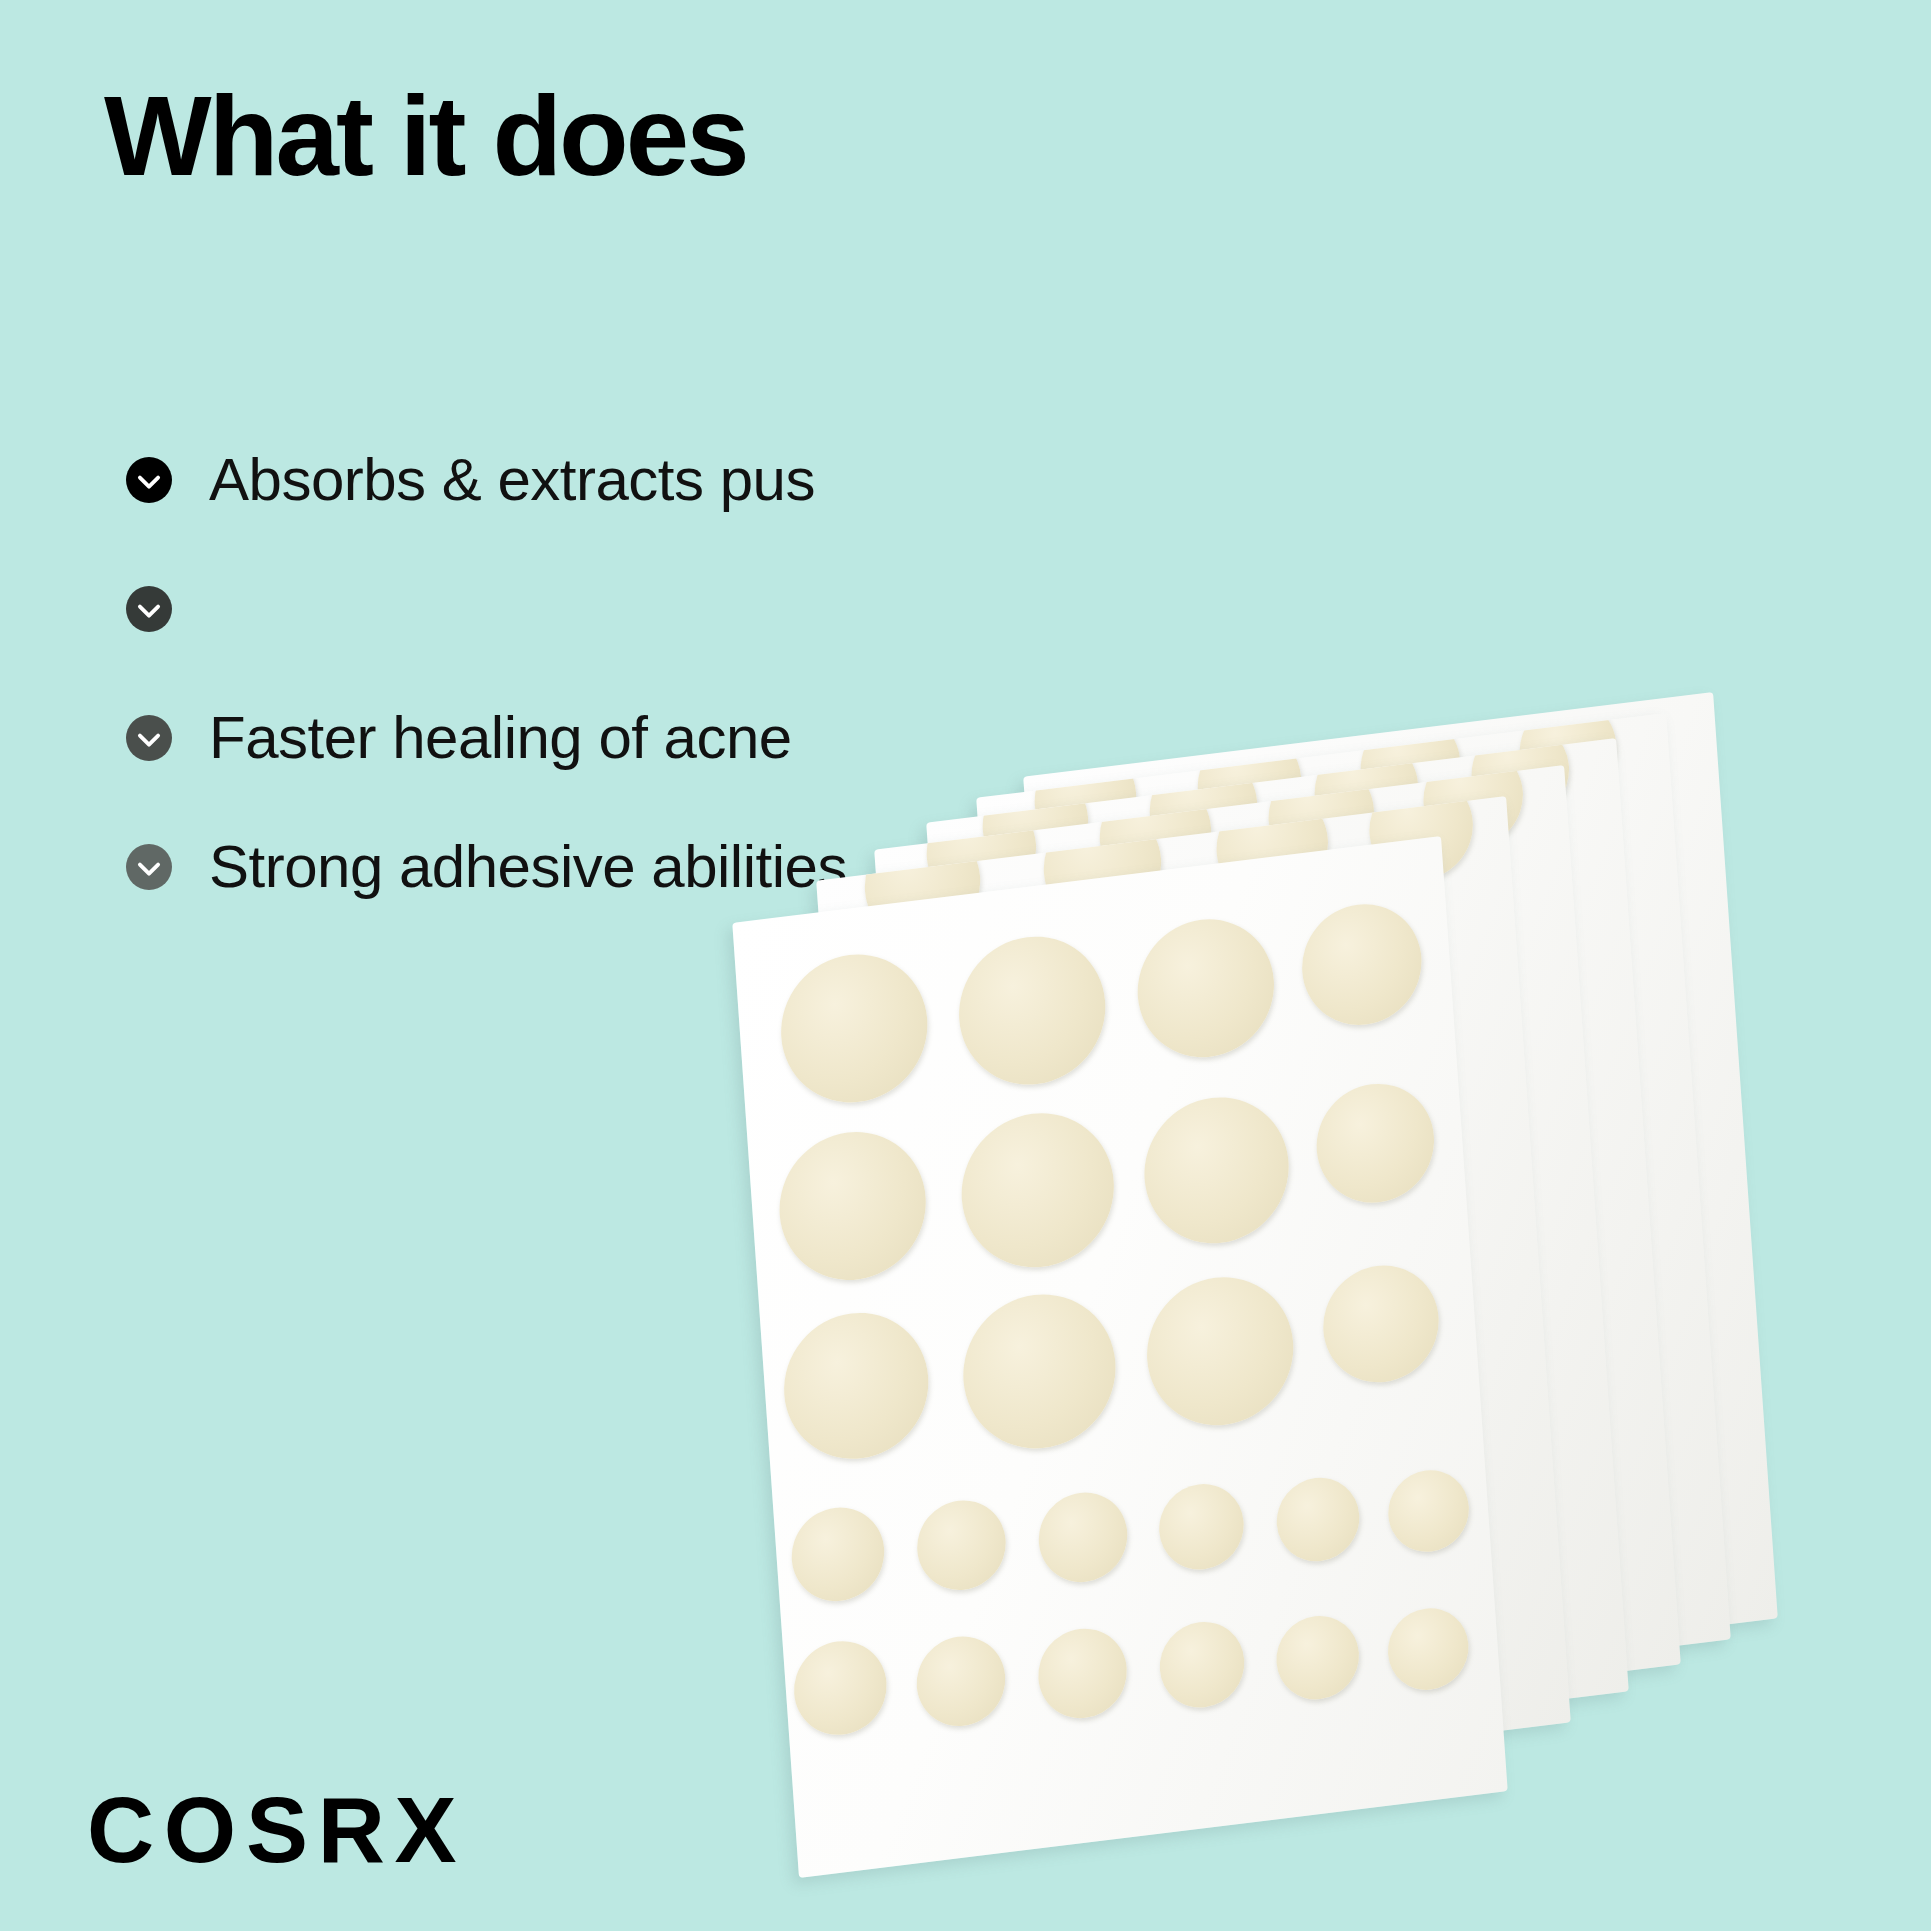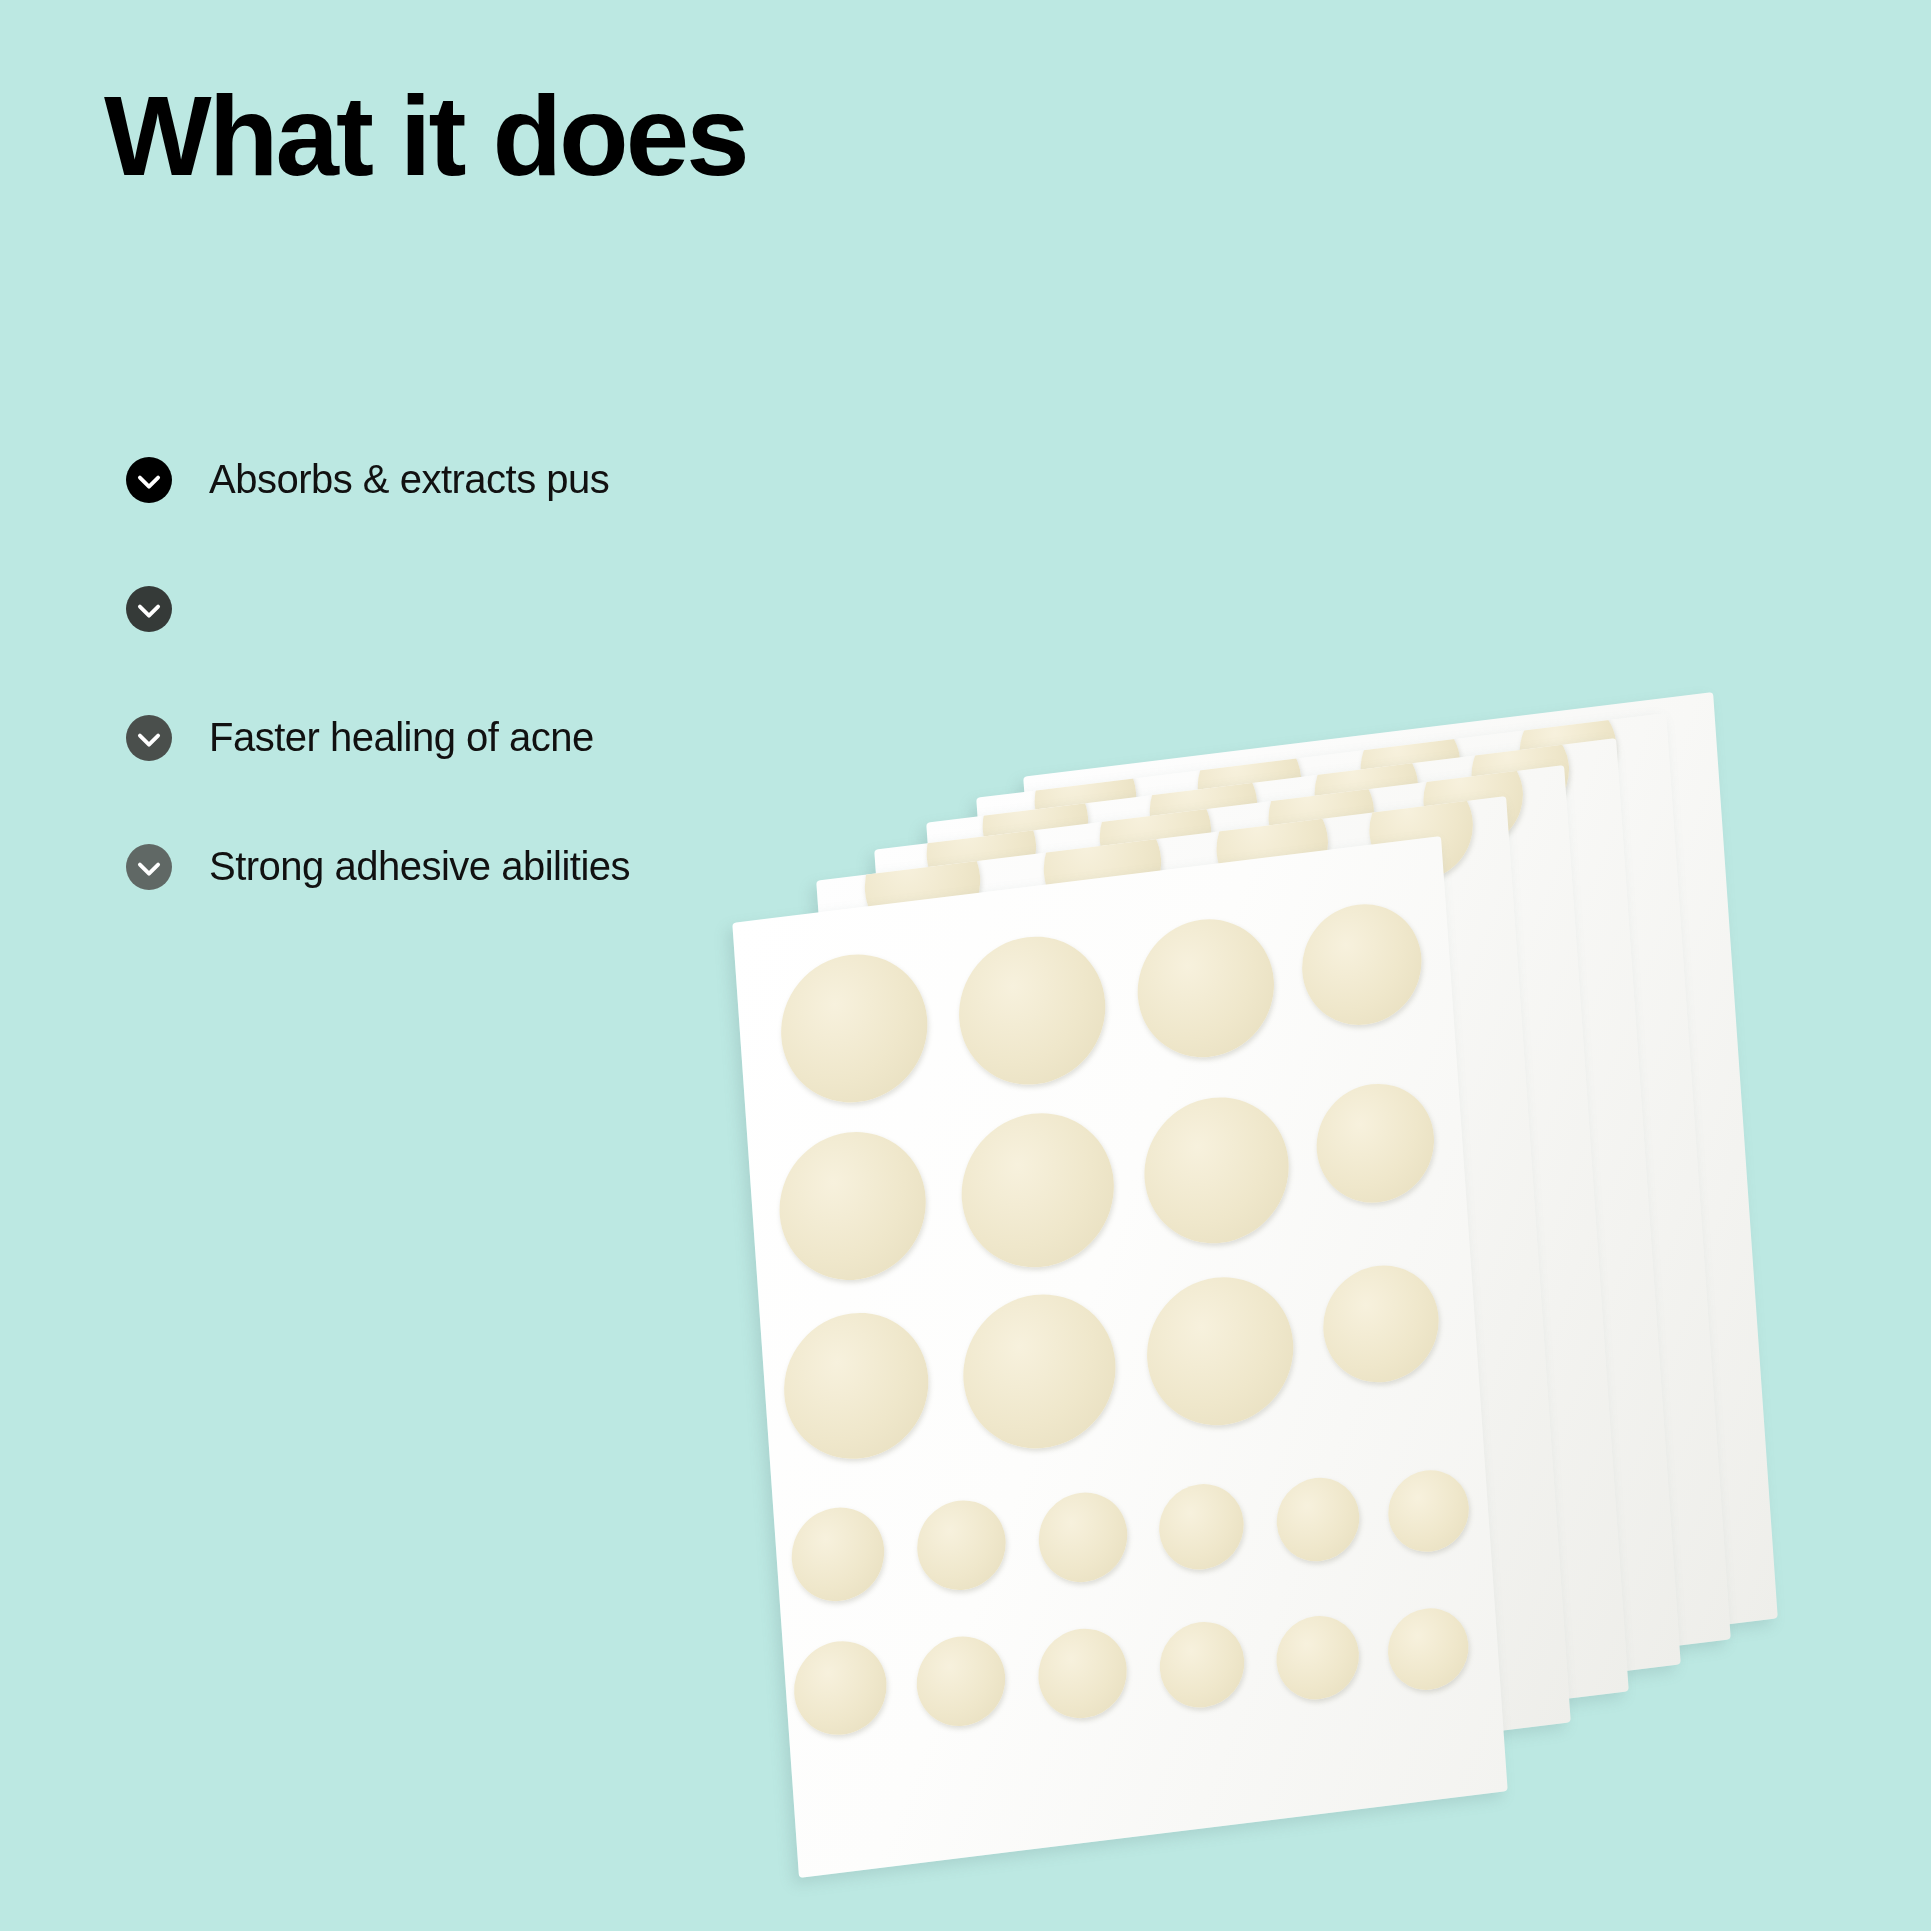--- a/index.html
+++ b/index.html
@@ -57,21 +57,21 @@
     flex: 0 0 auto;
     display: flex;
     align-items: center;
     justify-content: center;
   }
   .check-badge svg {
     display: block;
   }
   .benefit-label {
     margin-left: 37px;
-    font-size: 40px;
+    font-size: 60px;
     font-weight: 400;
     color: #111111;
     letter-spacing: -0.5px;
     white-space: nowrap;
   }
 
   
   #brand-logo {
     position: absolute;
     left: 87px;
@@ -152,20 +152,21 @@
         <svg width="46" height="46" viewBox="0 0 48 48">
           <circle cx="24" cy="24" r="24" fill="#606865"></circle>
           <path d="M14.5 21.5 L24 31 L33.5 21.5" fill="none" stroke="#ffffff" stroke-width="4" stroke-linecap="round" stroke-linejoin="round"></path>
         </svg>
       </span>
       <span class="benefit-label">Strong adhesive abilities</span>
     </div>
 
   </div>
 
+  <div id="brand-logo">COSRX</div>
 
   <div id="product">
 
     <div class="sheet back" style="left:290px; top:0px; width:695px; height:927px;
                 transform: rotate(-7deg) skewX(-3deg);"></div>
 
     <div class="sheet back" style="left:243px; top:21px; width:695px; height:927px;
                 transform: rotate(-7deg) skewX(-3deg);">
       <div class="sheet-clip">
         <div class="patch" style="left:58px;  top:-37px; width:102px; height:102px;"></div>

